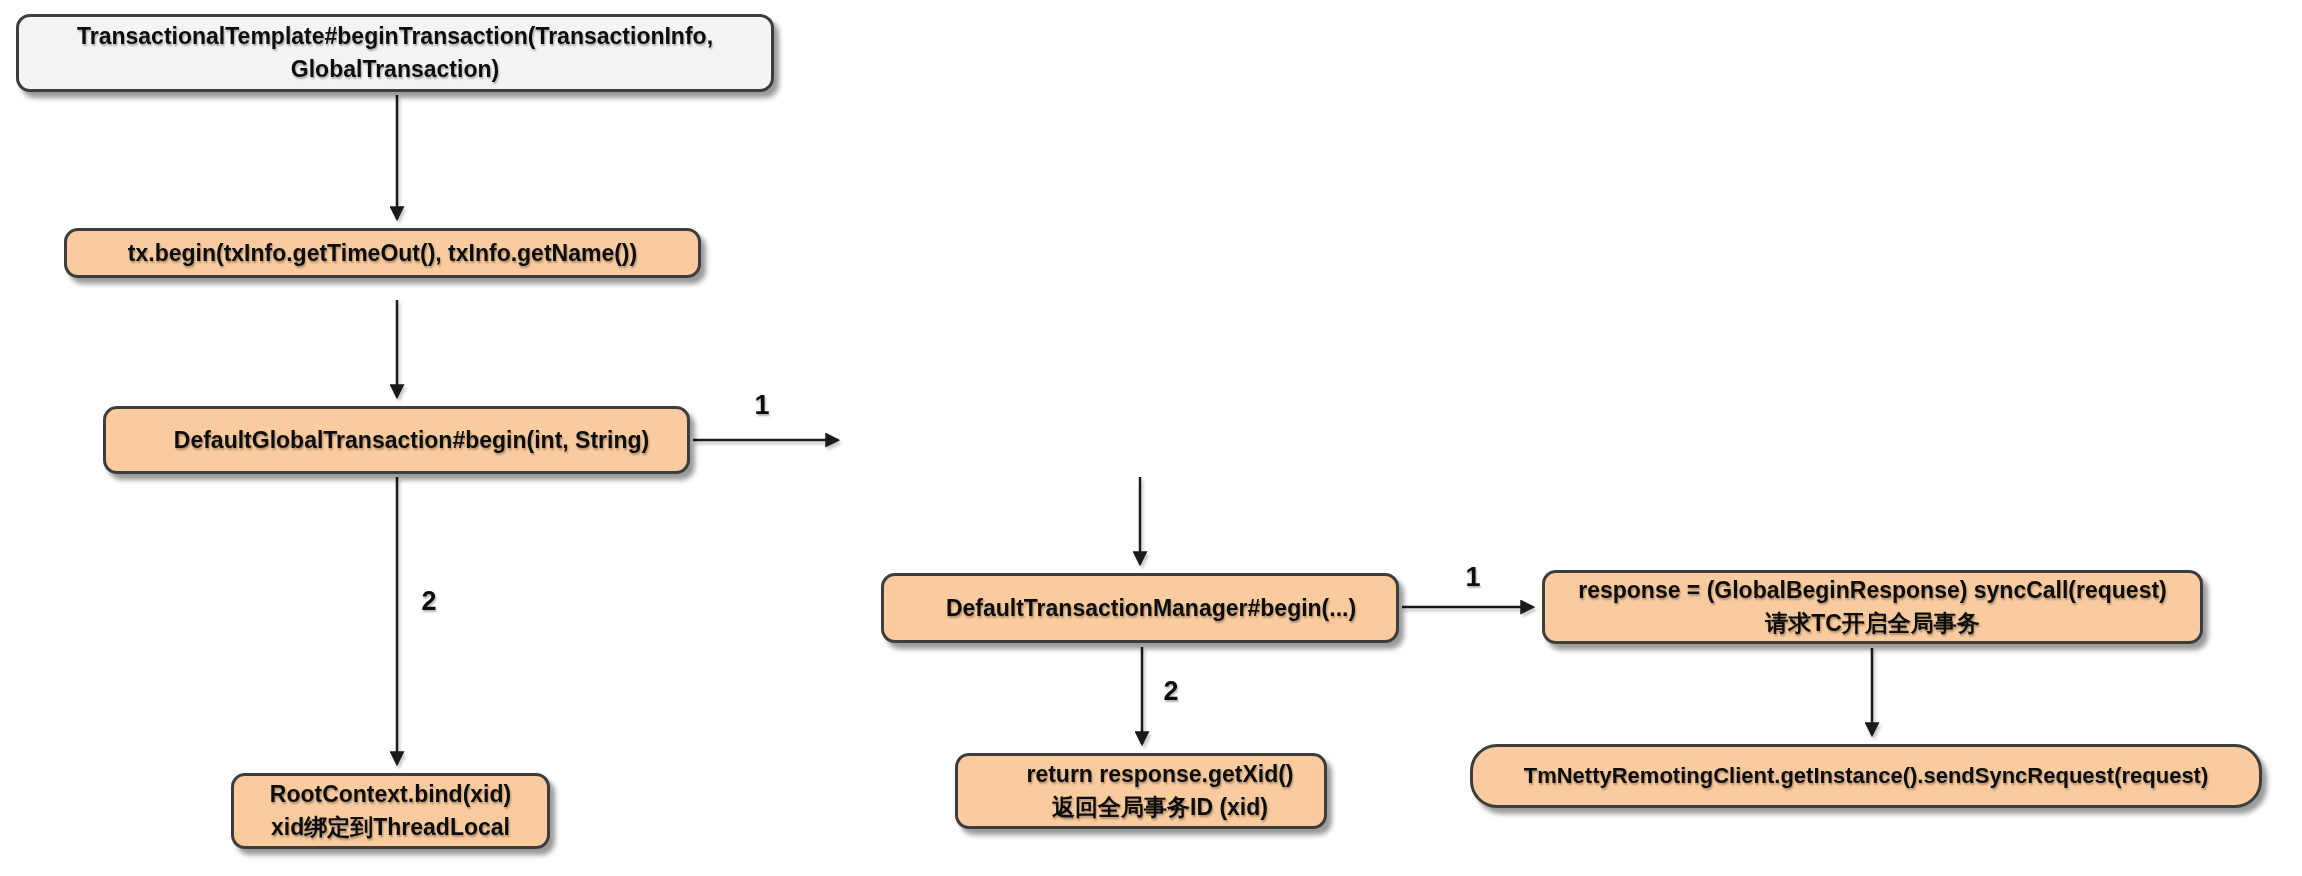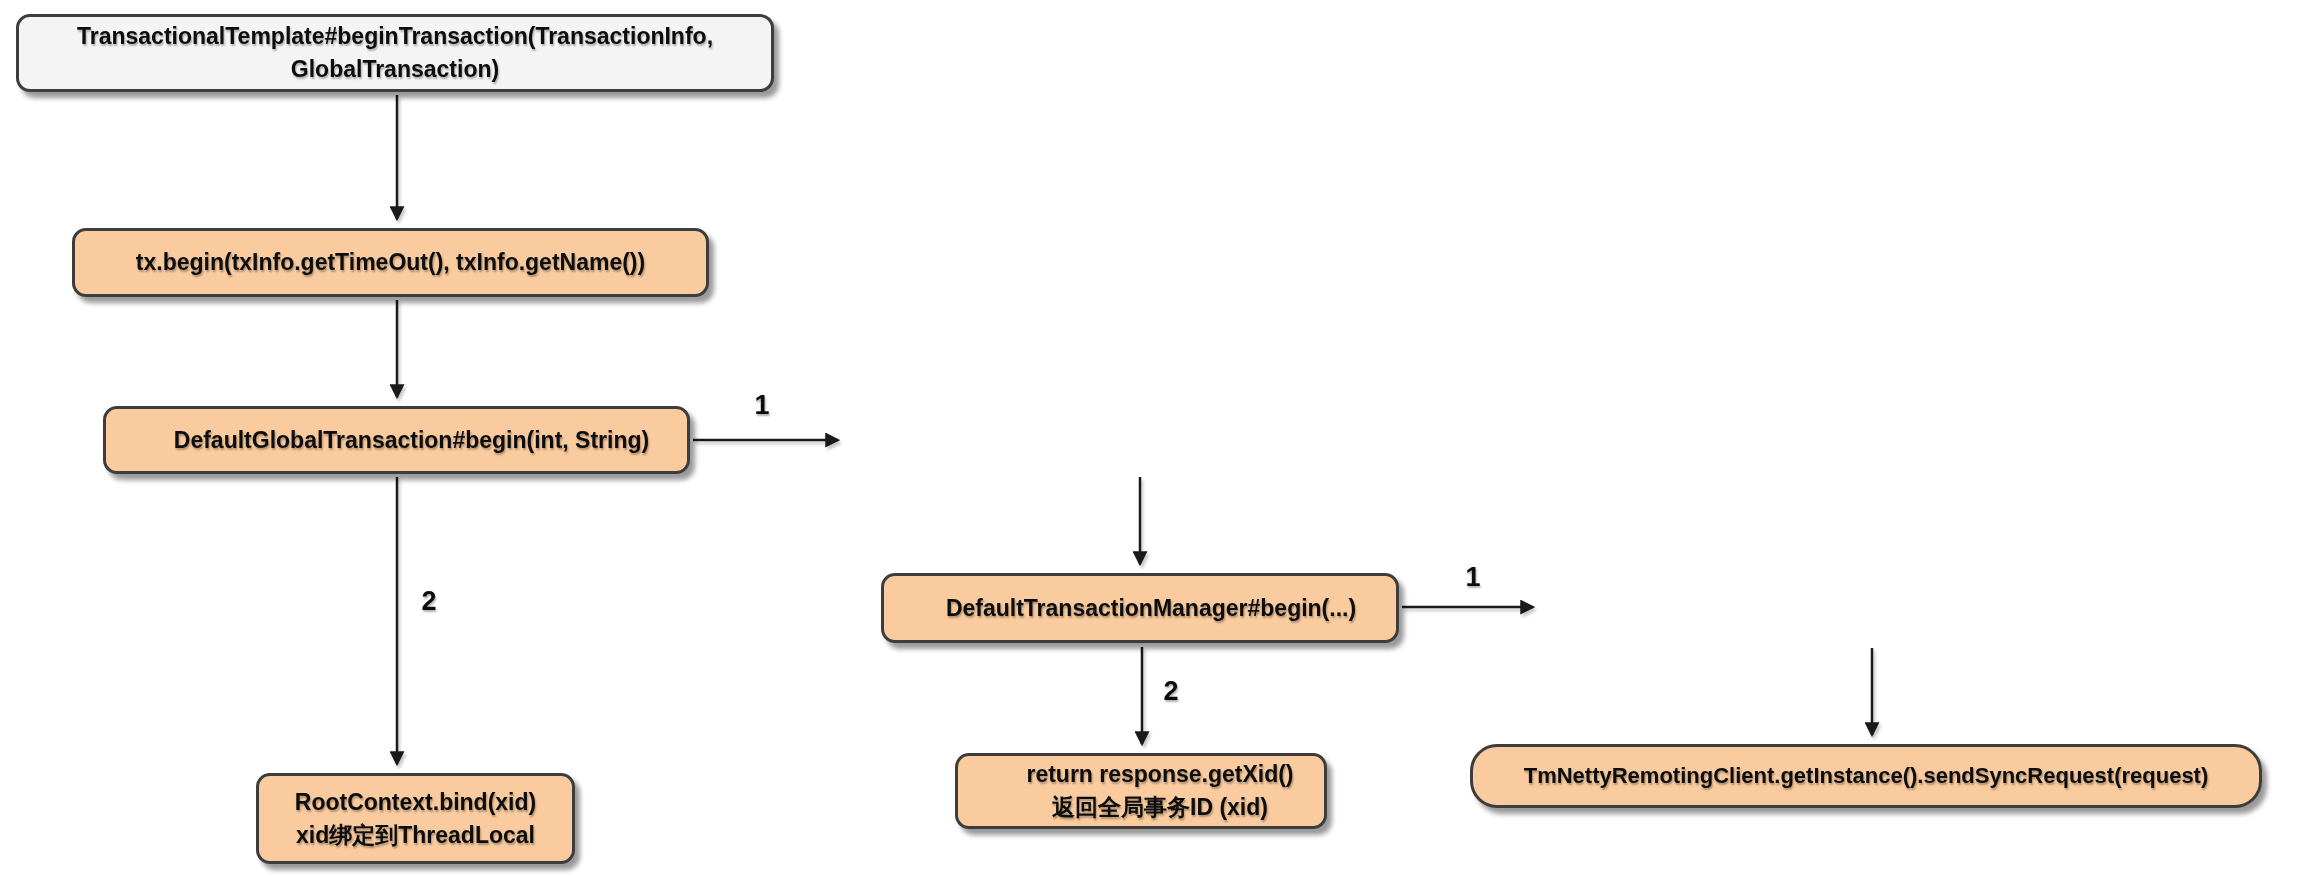--- a/index.html
+++ b/index.html
@@ -83,38 +83,42 @@
     <line x1="1402" y1="607" x2="1533" y2="607" stroke="#1a1a1a" stroke-width="2.5" marker-end="url(#ah)"></line>
     <line x1="1142" y1="647" x2="1142" y2="744" stroke="#1a1a1a" stroke-width="2.5" marker-end="url(#ah)"></line>
     <line x1="1872" y1="648" x2="1872" y2="735" stroke="#1a1a1a" stroke-width="2.5" marker-end="url(#ah)"></line>
   </svg>
 
   <div class="node gray" style="left:16px; top:14px; width:758px; height:78px; white-space:normal;">
     <span>TransactionalTemplate#beginTransaction(TransactionInfo,</span>
     <span>GlobalTransaction)</span>
   </div>
 
-  <div class="node" style="left:72px; top:228px; width:637px; height:69px;">
+  <div class="node" style="left:64px; top:228px; width:637px; height:50px;">
     <span>tx.begin(txInfo.getTimeOut(), txInfo.getName())</span>
     <span></span>
   </div>
 
   <div class="node" style="left:103px; top:406px; width:587px; height:68px;padding-left:40px;">
     <span>DefaultGlobalTransaction#begin(int, String)</span>
     <span></span>
   </div>
 
 
   <div class="node" style="left:881px; top:573px; width:518px; height:70px;padding-left:32px;">
     <span>DefaultTransactionManager#begin(...)</span>
     <span></span>
   </div>
 
+  <div class="node" style="left:1542px; top:570px; width:661px; height:74px;">
+    <span>response = (GlobalBeginResponse) syncCall(request)</span>
+    <span>请求TC开启全局事务</span>
+  </div>
 
-  <div class="node" style="left:256px; top:773px; width:319px; height:91px;">
+  <div class="node" style="left:231px; top:773px; width:319px; height:76px;">
     <span>RootContext.bind(xid)</span>
     <span>xid绑定到ThreadLocal</span>
   </div>
 
   <div class="node" style="left:955px; top:753px; width:372px; height:76px;padding-left:48px;">
     <span>return response.getXid()</span>
     <span>返回全局事务ID (xid)</span>
   </div>
 
   <div class="node" style="left:1470px; top:744px; width:792px; height:64px; font-size:22px;border-radius:27px;">

